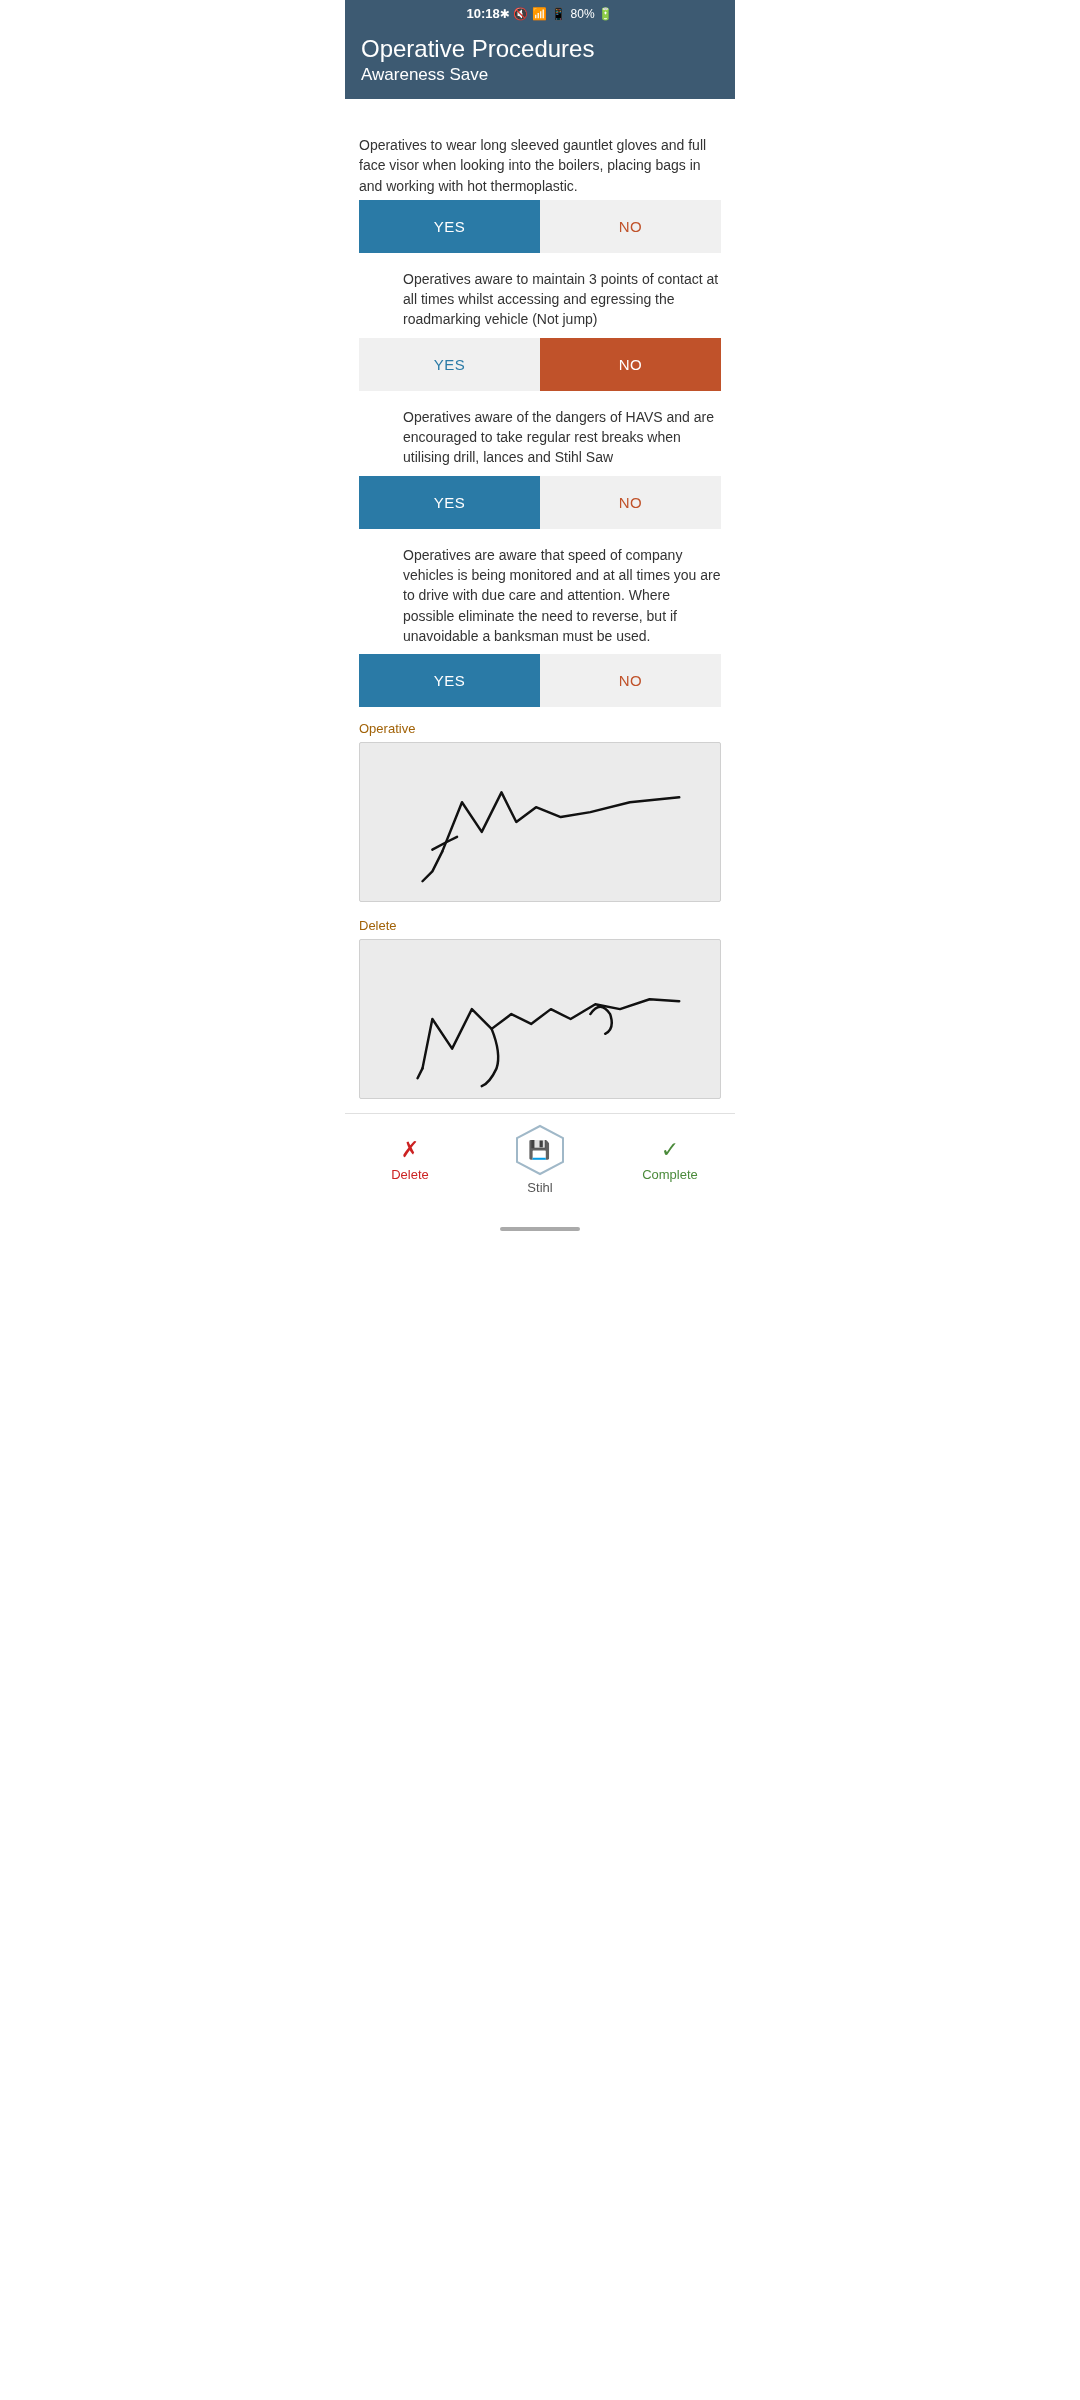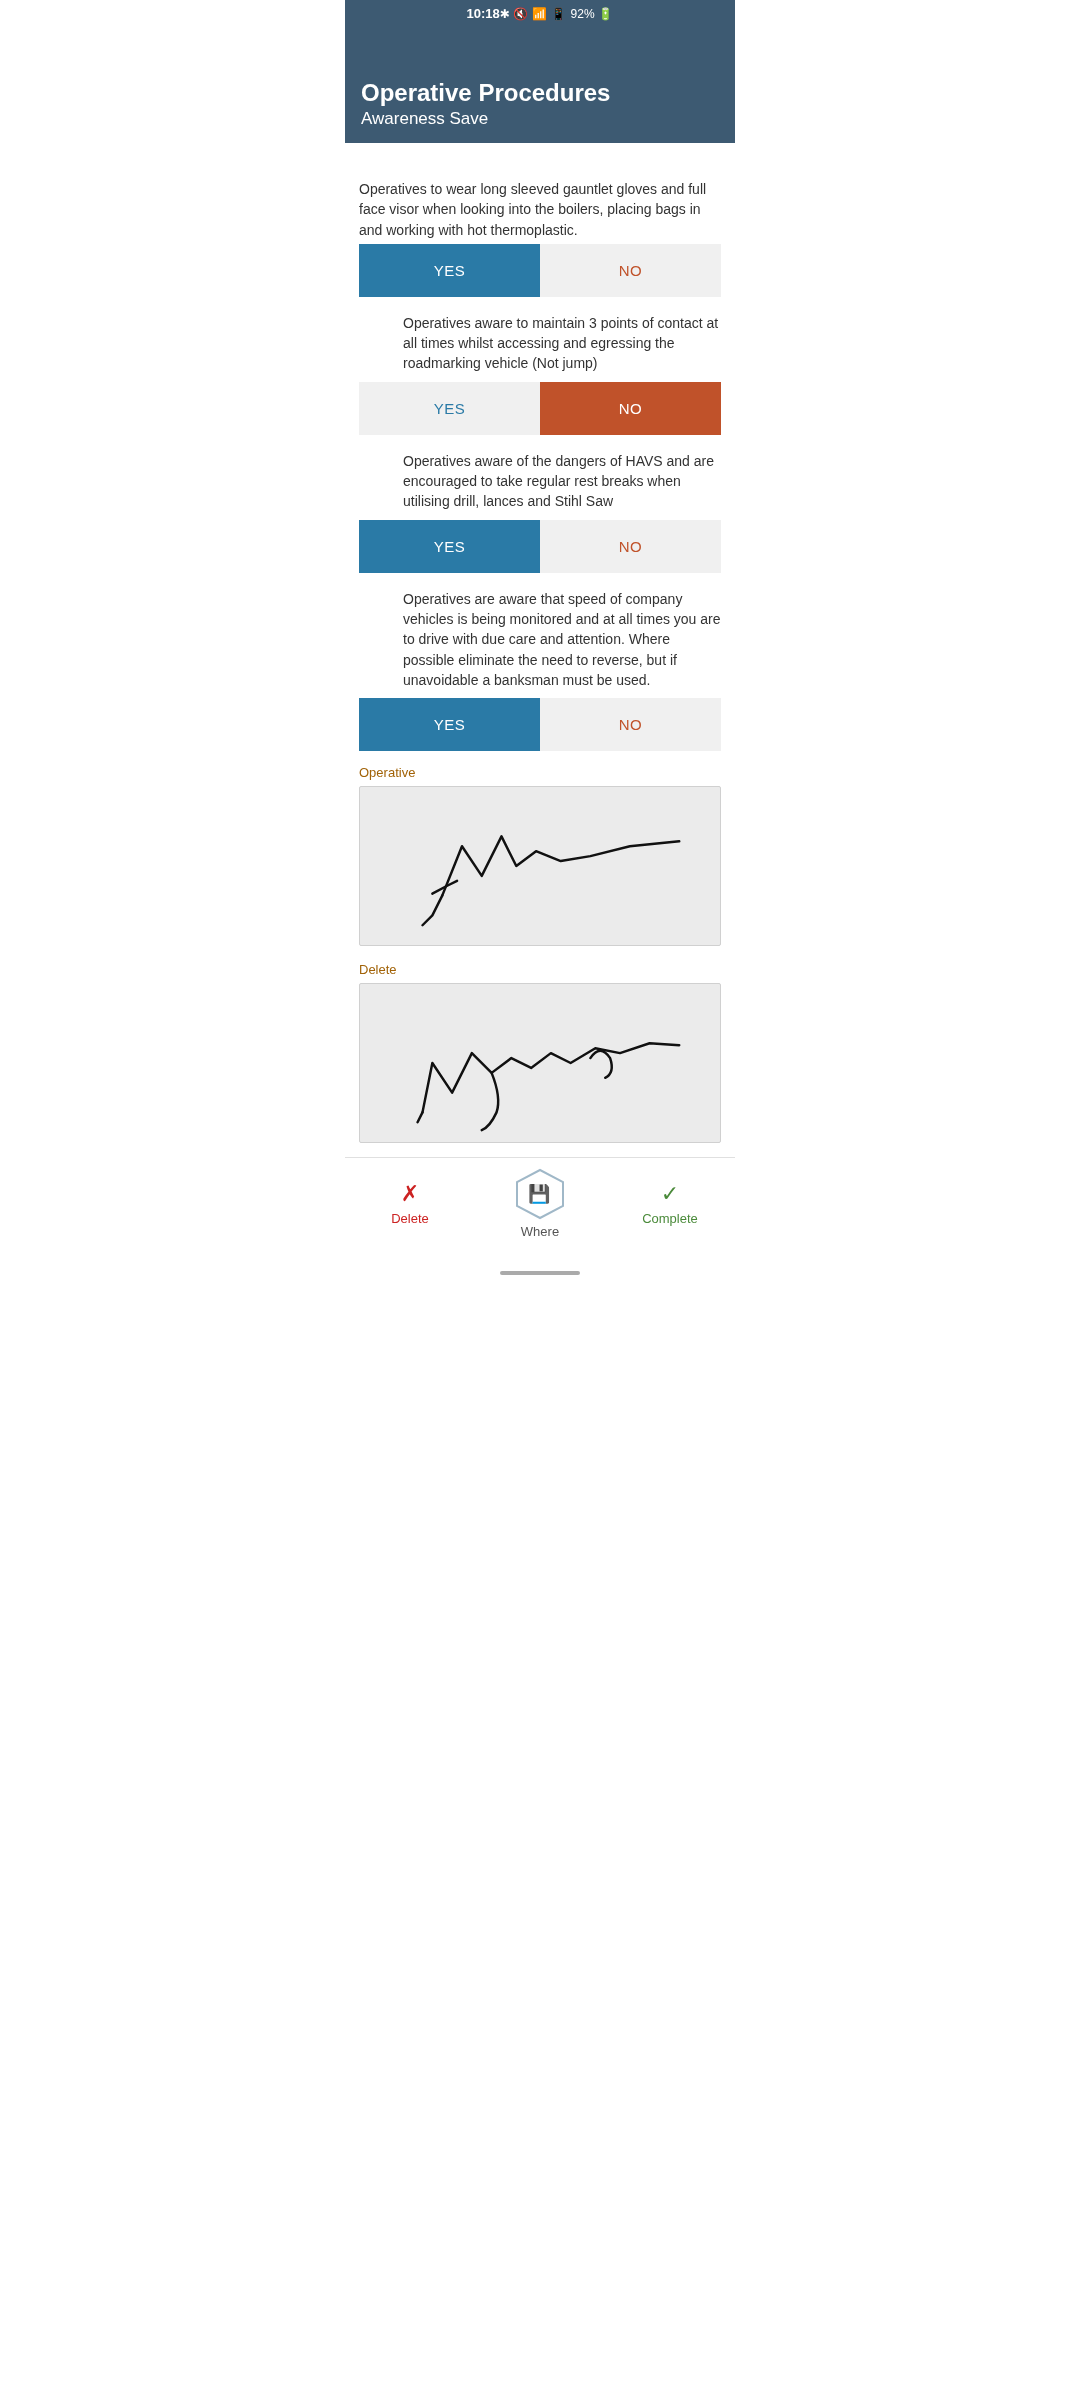--- a/index.html
+++ b/index.html
@@ -28,23 +28,22 @@
     .status-bar .icons { display: flex; align-items: center; gap: 4px; font-size: 12px; }
 
     
     .header {
       background: #3d5a72;
       color: #fff;
       padding: 8px 16px 14px 16px;
     }
     .header .app-title {
       font-size: 24px;
-      font-weight: 700;
+      font-weight: 400;
       margin-bottom: 2px;
-      margin-top: 44px;
     }
     .header .sub-title {
       font-size: 17px;
       font-weight: 400;
     }
 
     
     .content {
       padding: 0 14px;
       background: #fff;
@@ -205,21 +204,21 @@
 </head>
 <body>
 
 <div class="status-bar">
   <span class="time">10:18</span>
   <div class="icons">
     <span>✱</span>
     <span>🔇</span>
     <span>📶</span>
     <span>📱</span>
-    <span>92%</span>
+    <span>80%</span>
     <span>🔋</span>
   </div>
 </div>
 
 <div class="header">
   <div class="app-title">Operative Procedures</div>
   <div class="sub-title">Awareness Save</div>
 </div>
 
 <div class="content">
@@ -281,21 +280,21 @@
 
   <div class="nav-item save">
     <div class="save-hex">
       <svg viewBox="0 0 52 52" xmlns="http://www.w3.org/2000/svg">
         <polygon points="26,2 49,14 49,38 26,50 3,38 3,14" fill="white" stroke="#a0b8c8" stroke-width="2"></polygon>
       </svg>
       <div class="save-inner">
         <span class="save-icon-glyph">💾</span>
       </div>
     </div>
-    <span>Where</span>
+    <span>Stihl</span>
   </div>
 
   <div class="nav-item complete">
     <span class="nav-icon-complete">✓</span>
     <span>Complete</span>
   </div>
 
 </div>
 
 <div class="home-indicator">

